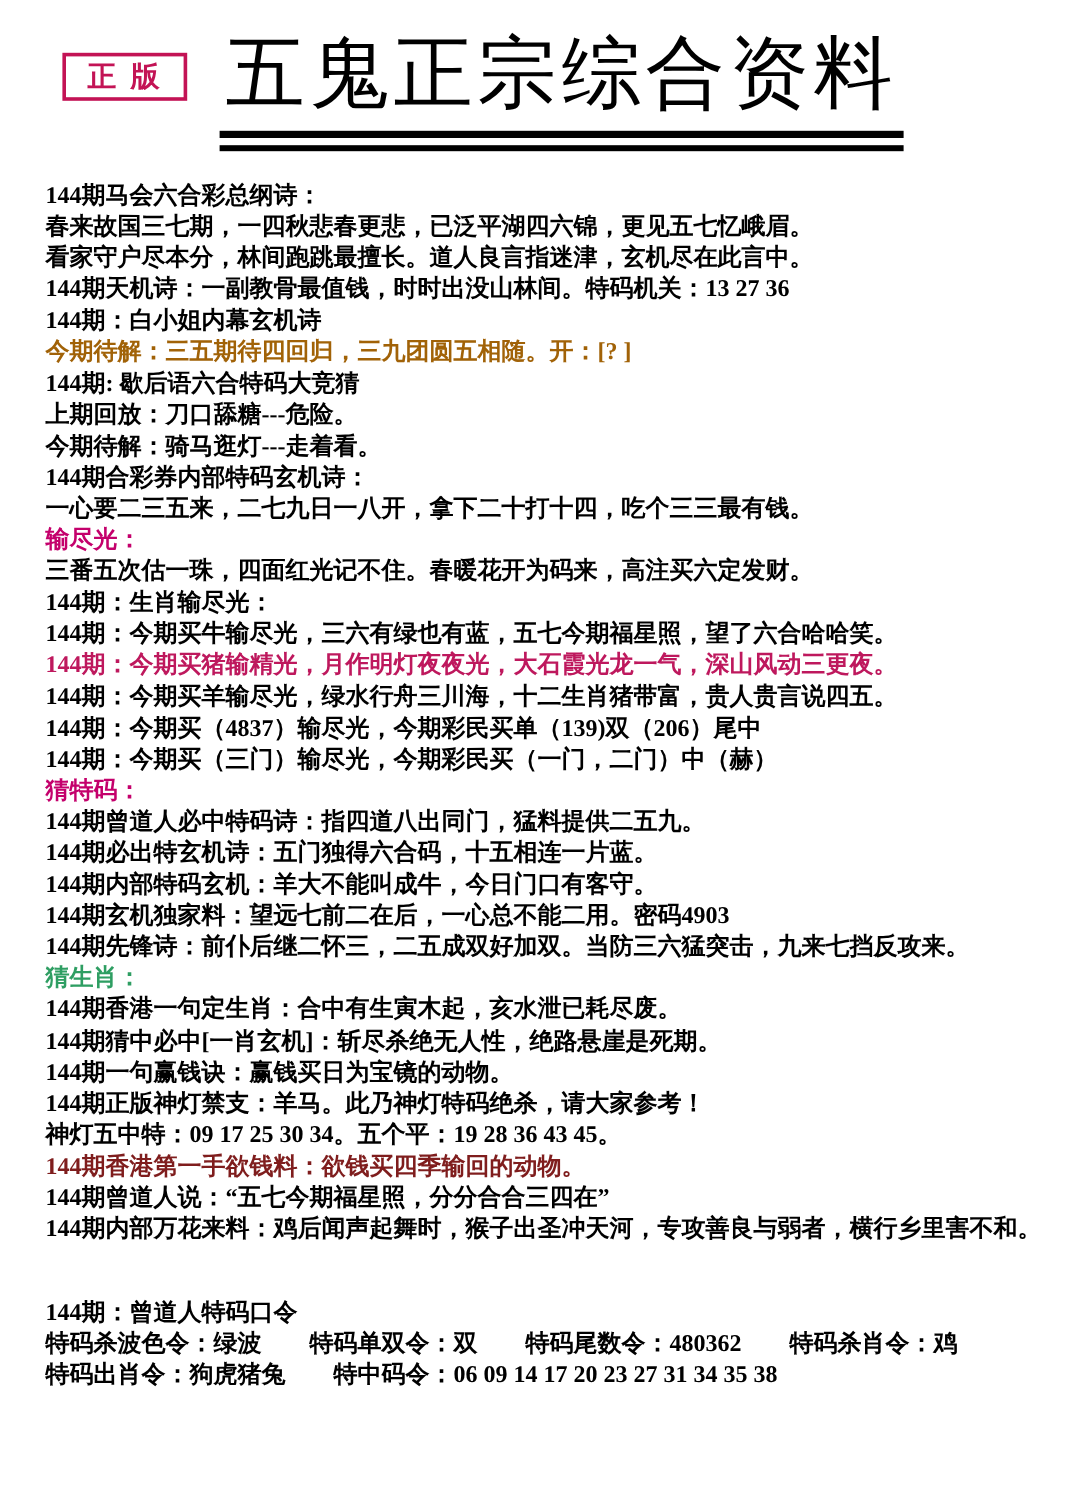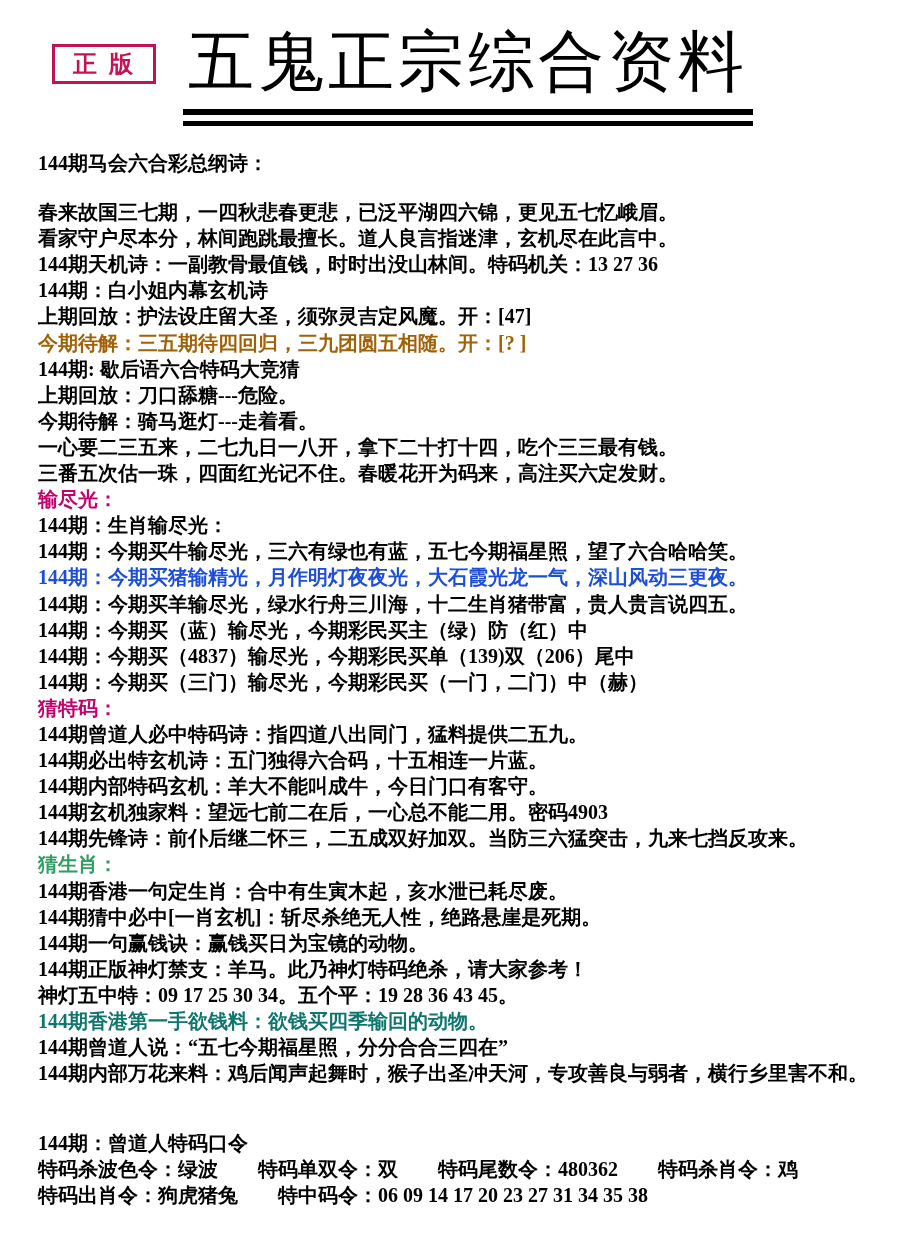--- a/index.html
+++ b/index.html
@@ -76,51 +76,50 @@
   <div class="badge">
     <span>正版</span>
   </div>
 
   <div class="title">五鬼正宗综合资料</div>
 
   <div class="title-underline"></div>
 
   <div class="content">
       <div class="line" style="color: rgb(0, 0, 0);">144期马会六合彩总纲诗：</div>
-      <div class="line" style="color: rgb(0, 0, 0); margin-top: 23px;">春来故国三七期，一四秋悲春更悲，已泛平湖四六锦，更见五七忆峨眉。</div>
+      <div class="line" style="color: rgb(0, 0, 0);">春来故国三七期，一四秋悲春更悲，已泛平湖四六锦，更见五七忆峨眉。</div>
       <div class="line" style="color: rgb(0, 0, 0);">看家守户尽本分，林间跑跳最擅长。道人良言指迷津，玄机尽在此言中。</div>
       <div class="line" style="color: rgb(0, 0, 0);">144期天机诗：一副教骨最值钱，时时出没山林间。特码机关：13 27 36</div>
       <div class="line" style="color: rgb(0, 0, 0);">144期：白小姐内幕玄机诗</div>
-      <div class="line" style="color: rgb(0, 0, 0);">上期回放：护法设庄留大圣，须弥灵吉定风魔。开：[47]</div>
       <div class="line" style="color: #a16207;">今期待解：三五期待四回归，三九团圆五相随。开：[? ]</div>
       <div class="line" style="color: rgb(0, 0, 0);">144期: 歇后语六合特码大竞猜</div>
       <div class="line" style="color: rgb(0, 0, 0);">上期回放：刀口舔糖---危险。</div>
       <div class="line" style="color: rgb(0, 0, 0);">今期待解：骑马逛灯---走着看。</div>
+      <div class="line" style="color: rgb(0, 0, 0);">144期合彩券内部特码玄机诗：</div>
       <div class="line" style="color: rgb(0, 0, 0);">一心要二三五来，二七九日一八开，拿下二十打十四，吃个三三最有钱。</div>
+      <div class="line" style="color: rgb(196, 0, 108);">输尽光：</div>
       <div class="line" style="color: rgb(0, 0, 0);">三番五次估一珠，四面红光记不住。春暖花开为码来，高注买六定发财。</div>
-      <div class="line" style="color: rgb(196, 0, 108);">输尽光：</div>
       <div class="line" style="color: rgb(0, 0, 0);">144期：生肖输尽光：</div>
       <div class="line" style="color: rgb(0, 0, 0);">144期：今期买牛输尽光，三六有绿也有蓝，五七今期福星照，望了六合哈哈笑。</div>
-      <div class="line" style="color: #1d4ed8;">144期：今期买猪输精光，月作明灯夜夜光，大石霞光龙一气，深山风动三更夜。</div>
+      <div class="line" style="color: #be185d;">144期：今期买猪输精光，月作明灯夜夜光，大石霞光龙一气，深山风动三更夜。</div>
       <div class="line" style="color: rgb(0, 0, 0);">144期：今期买羊输尽光，绿水行舟三川海，十二生肖猪带富，贵人贵言说四五。</div>
-      <div class="line" style="color: rgb(0, 0, 0);">144期：今期买（蓝）输尽光，今期彩民买主（绿）防（红）中</div>
       <div class="line" style="color: rgb(0, 0, 0);">144期：今期买（4837）输尽光，今期彩民买单（139)双（206）尾中</div>
       <div class="line" style="color: rgb(0, 0, 0);">144期：今期买（三门）输尽光，今期彩民买（一门，二门）中（赫）</div>
       <div class="line" style="color: rgb(196, 0, 108);">猜特码：</div>
       <div class="line" style="color: rgb(0, 0, 0);">144期曾道人必中特码诗：指四道八出同门，猛料提供二五九。</div>
       <div class="line" style="color: rgb(0, 0, 0);">144期必出特玄机诗：五门独得六合码，十五相连一片蓝。</div>
       <div class="line" style="color: rgb(0, 0, 0);">144期内部特码玄机：羊大不能叫成牛，今日门口有客守。</div>
       <div class="line" style="color: rgb(0, 0, 0);">144期玄机独家料：望远七前二在后，一心总不能二用。密码4903</div>
       <div class="line" style="color: rgb(0, 0, 0);">144期先锋诗：前仆后继二怀三，二五成双好加双。当防三六猛突击，九来七挡反攻来。</div>
       <div class="line" style="color: rgb(46, 158, 98);">猜生肖：</div>
       <div class="line" style="color: rgb(0, 0, 0);">144期香港一句定生肖：合中有生寅木起，亥水泄已耗尽废。</div>
       <div class="line" style="color: rgb(0, 0, 0);">144期猜中必中[一肖玄机]：斩尽杀绝无人性，绝路悬崖是死期。</div>
       <div class="line" style="color: rgb(0, 0, 0);">144期一句赢钱诀：赢钱买日为宝镜的动物。</div>
       <div class="line" style="color: rgb(0, 0, 0);">144期正版神灯禁支：羊马。此乃神灯特码绝杀，请大家参考！</div>
       <div class="line" style="color: rgb(0, 0, 0);">神灯五中特：09 17 25 30 34。五个平：19 28 36 43 45。</div>
-      <div class="line" style="color: #0f766e;">144期香港第一手欲钱料：欲钱买四季输回的动物。</div>
+      <div class="line" style="color: #7f1d1d;">144期香港第一手欲钱料：欲钱买四季输回的动物。</div>
       <div class="line" style="color: rgb(0, 0, 0);">144期曾道人说：“五七今期福星照，分分合合三四在”</div>
       <div class="line" style="color: rgb(0, 0, 0);">144期内部万花来料：鸡后闻声起舞时，猴子出圣冲天河，专攻善良与弱者，横行乡里害不和。</div>
       <div class="line" style="color: rgb(0, 0, 0); margin-top: 44px;">144期：曾道人特码口令</div>
       <div class="line" style="color: rgb(0, 0, 0);">特码杀波色令：绿波　　特码单双令：双　　特码尾数令：480362　　特码杀肖令：鸡</div>
       <div class="line" style="color: rgb(0, 0, 0);">特码出肖令：狗虎猪兔　　特中码令：06 09 14 17 20 23 27 31 34 35 38</div>
     </div>
 </div>
 
 </body></html>

